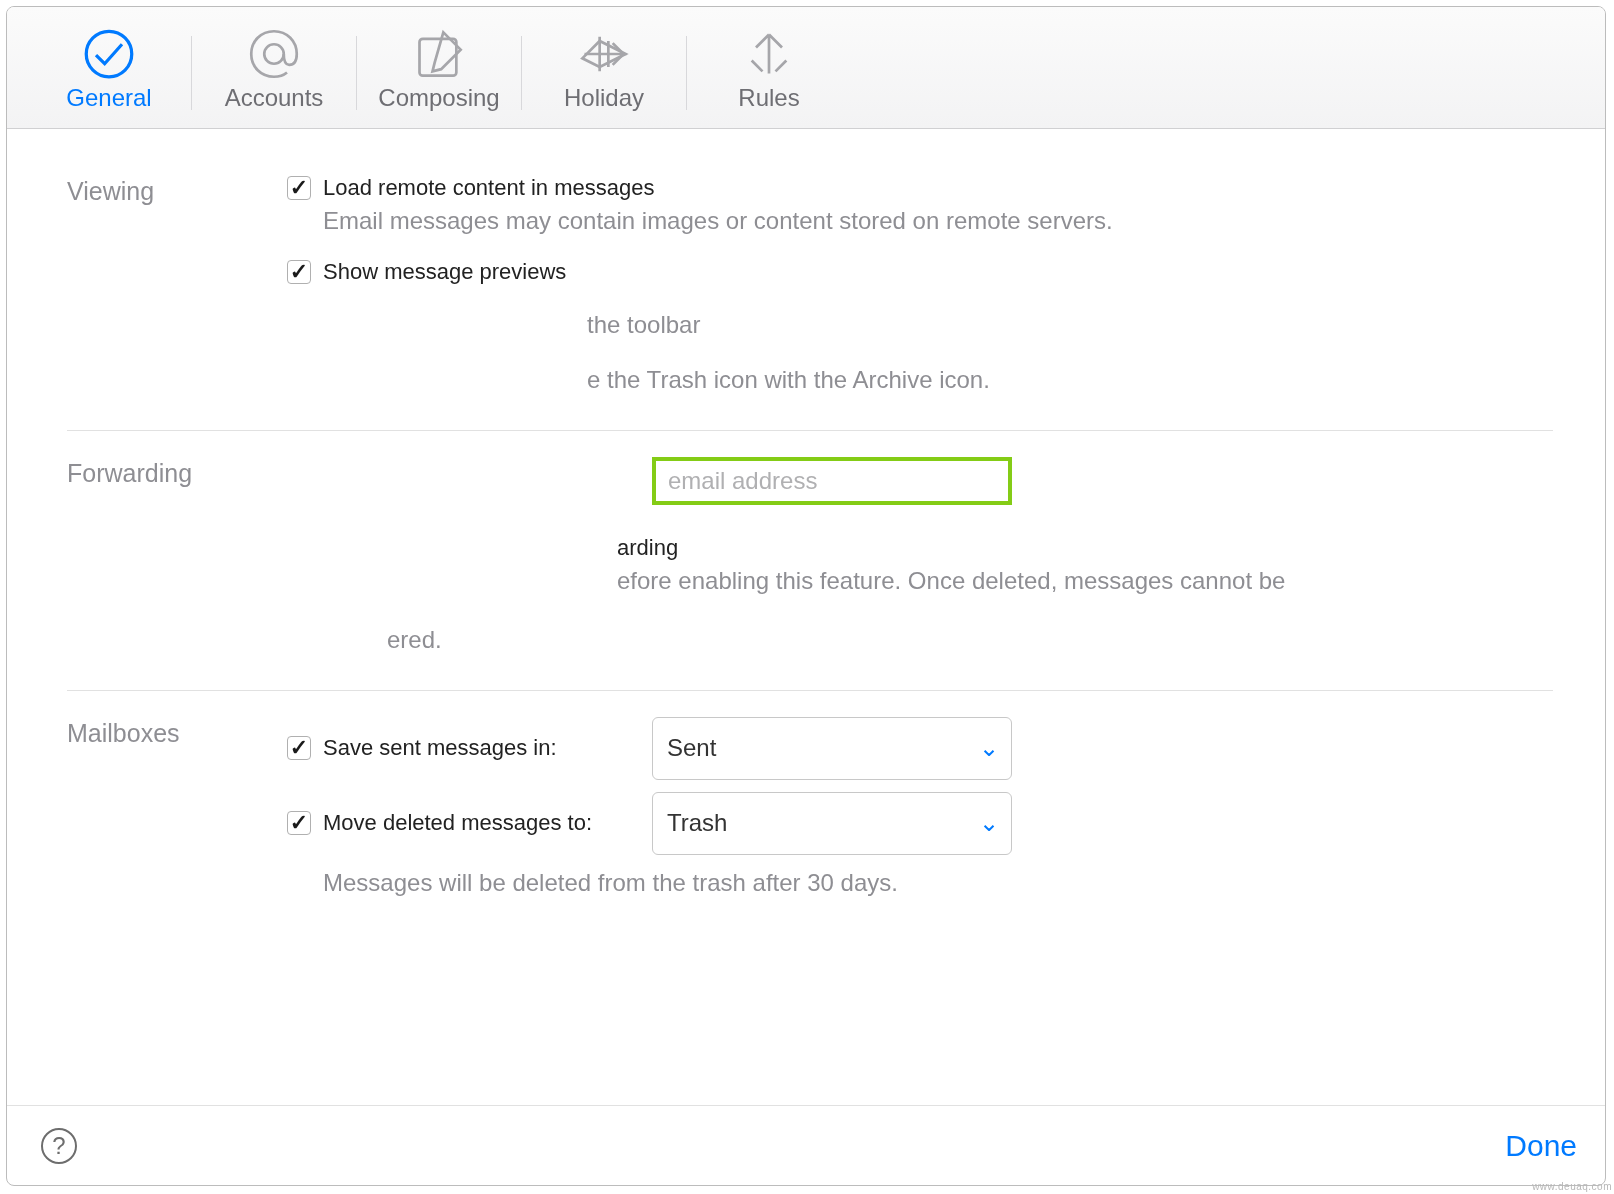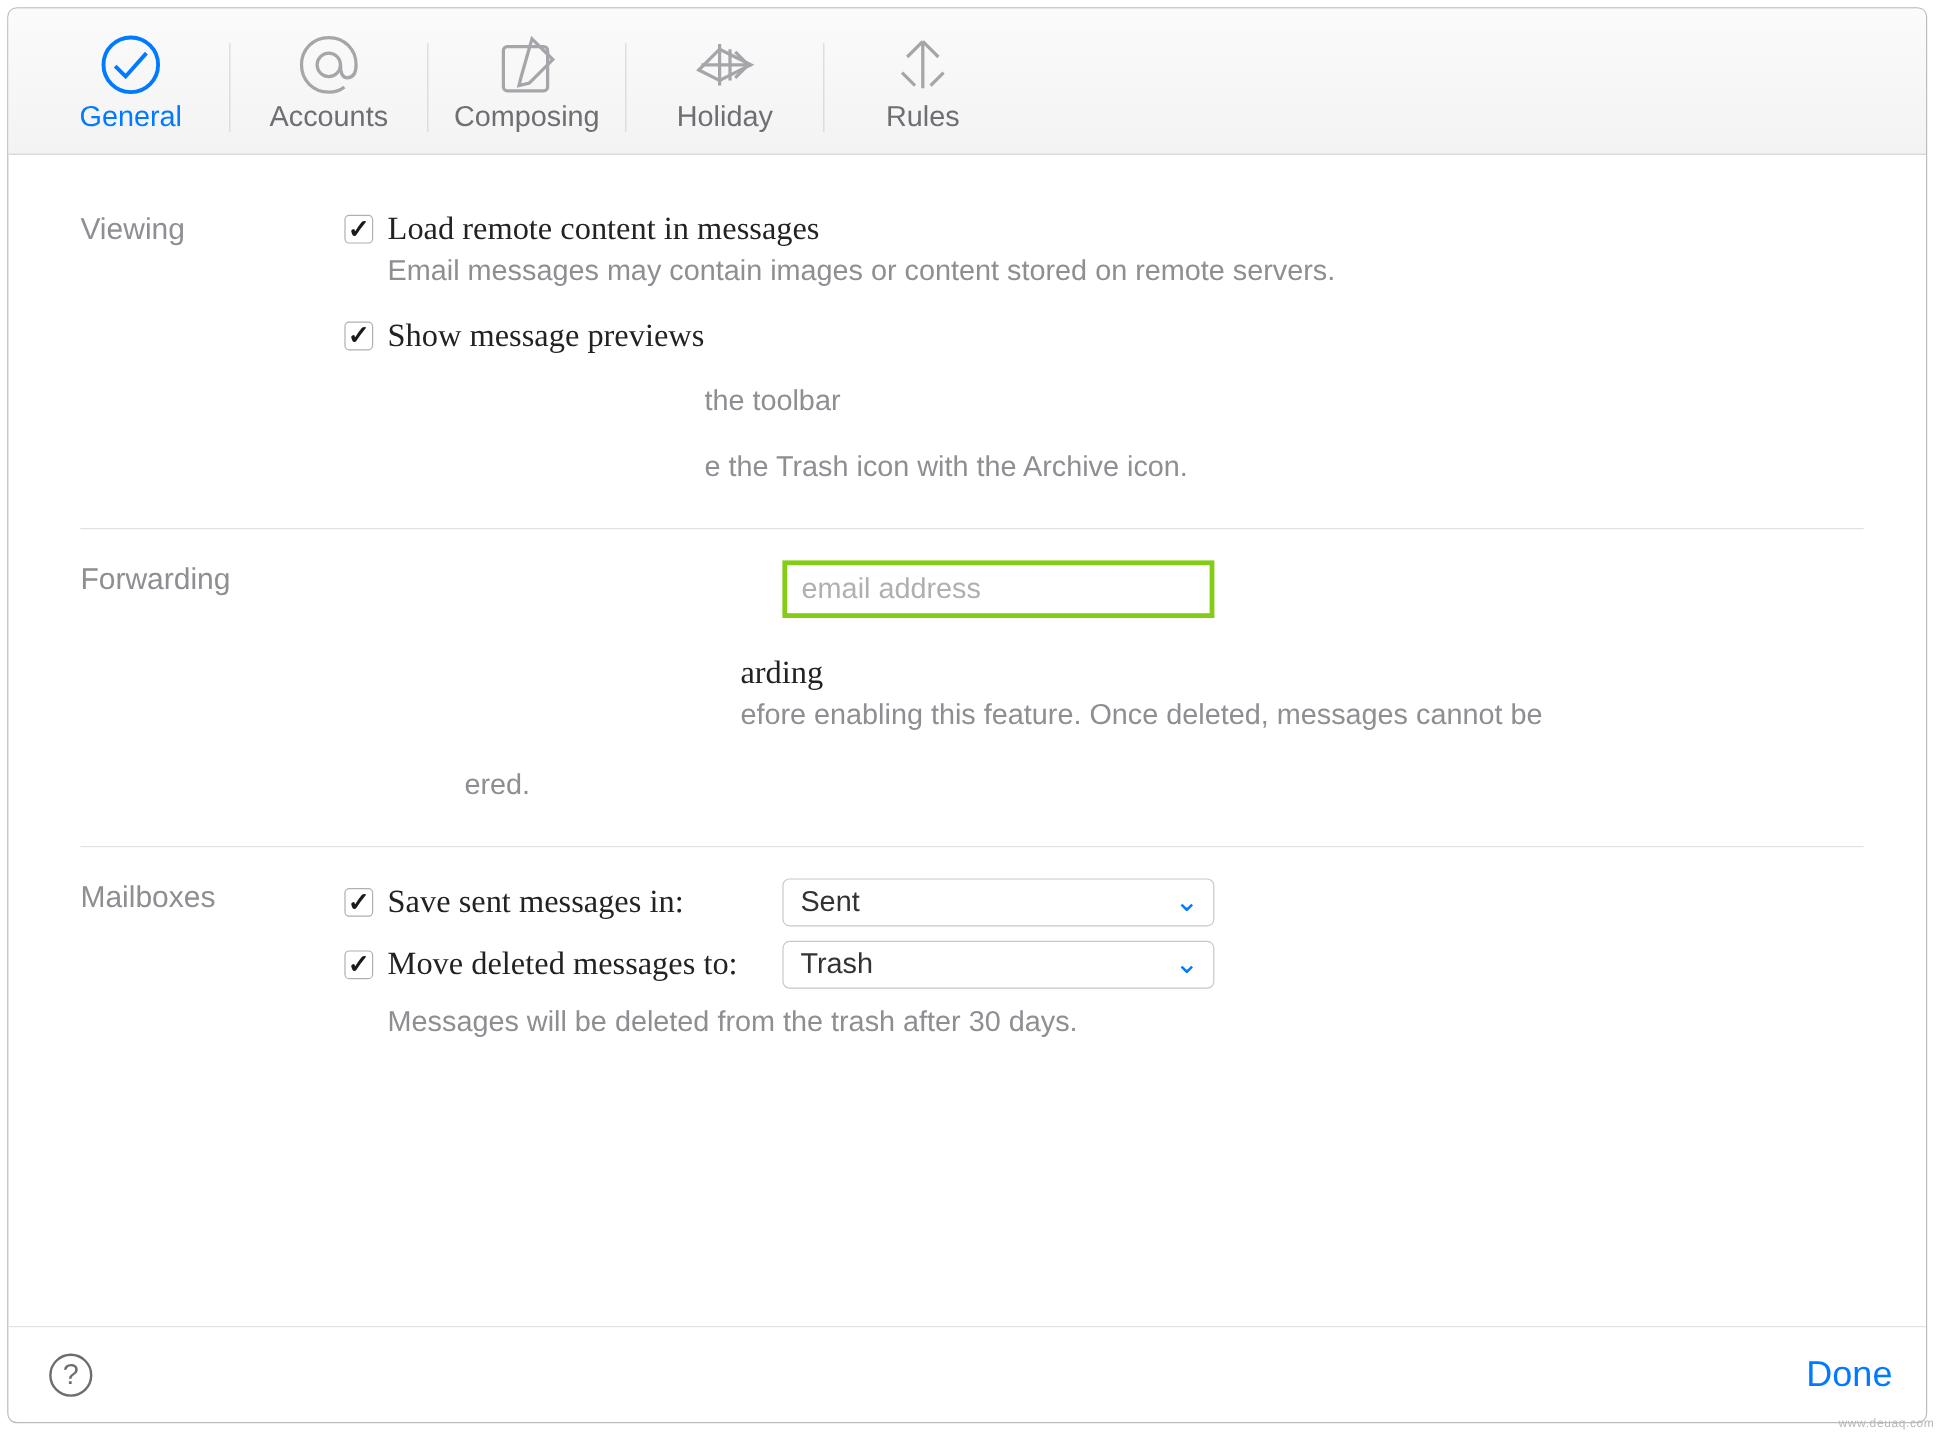--- a/index.html
+++ b/index.html
@@ -57,34 +57,34 @@
     width: 24px; height: 24px; border: 1px solid #b0b0b0;
     border-radius: 4px; background: #fff;
     margin-right: 12px; display: inline-flex;
     align-items: center; justify-content: center;
     flex-shrink: 0;
   }
   .checkbox.checked::after {
     content: "✓"; font-size: 22px; font-weight: 700;
     color: #1a1a1a; line-height: 1;
   }
-  .opt-label { font-size: 27px; color: #222; font-family: Liberation Serif, serif; }
+  .opt-label { font-size: 22px; color: #222; }
   .help-text { font-size: 24px; color: #8e8e93; margin: 4px 0 22px 36px; line-height: 1.35; }
   .help-text.last { margin-bottom: 0px; }
 
   .field-pair { display: flex; align-items: center; gap: 20px; margin-bottom: 12px; }
   .field-pair .opt-label, .field-pair .checkbox {  }
   .text-input {
     height: 48px; width: 360px; border: 4px solid #84cc16;
     border-radius: 0; padding: 0 12px; font-size: 24px;
     color: #333;
   }
   .text-input::placeholder { color: #b0b0b2; }
   .select {
-    height: 40px; width: 360px;
+    height: 63px; width: 360px;
     border: 1px solid #c8c8c8; border-radius: 6px;
     padding: 0 40px 0 14px; font-size: 24px; color: #333;
     background: #fff; position: relative;
     display: flex; align-items: center;
   }
   .select .chev {
     position: absolute; right: 8px; top: 50%; transform: translateY(-50%);
     width: 28px; height: 28px; display: flex; align-items:center; justify-content:center;
     color: #007aff; font-size: 24px;
   }

